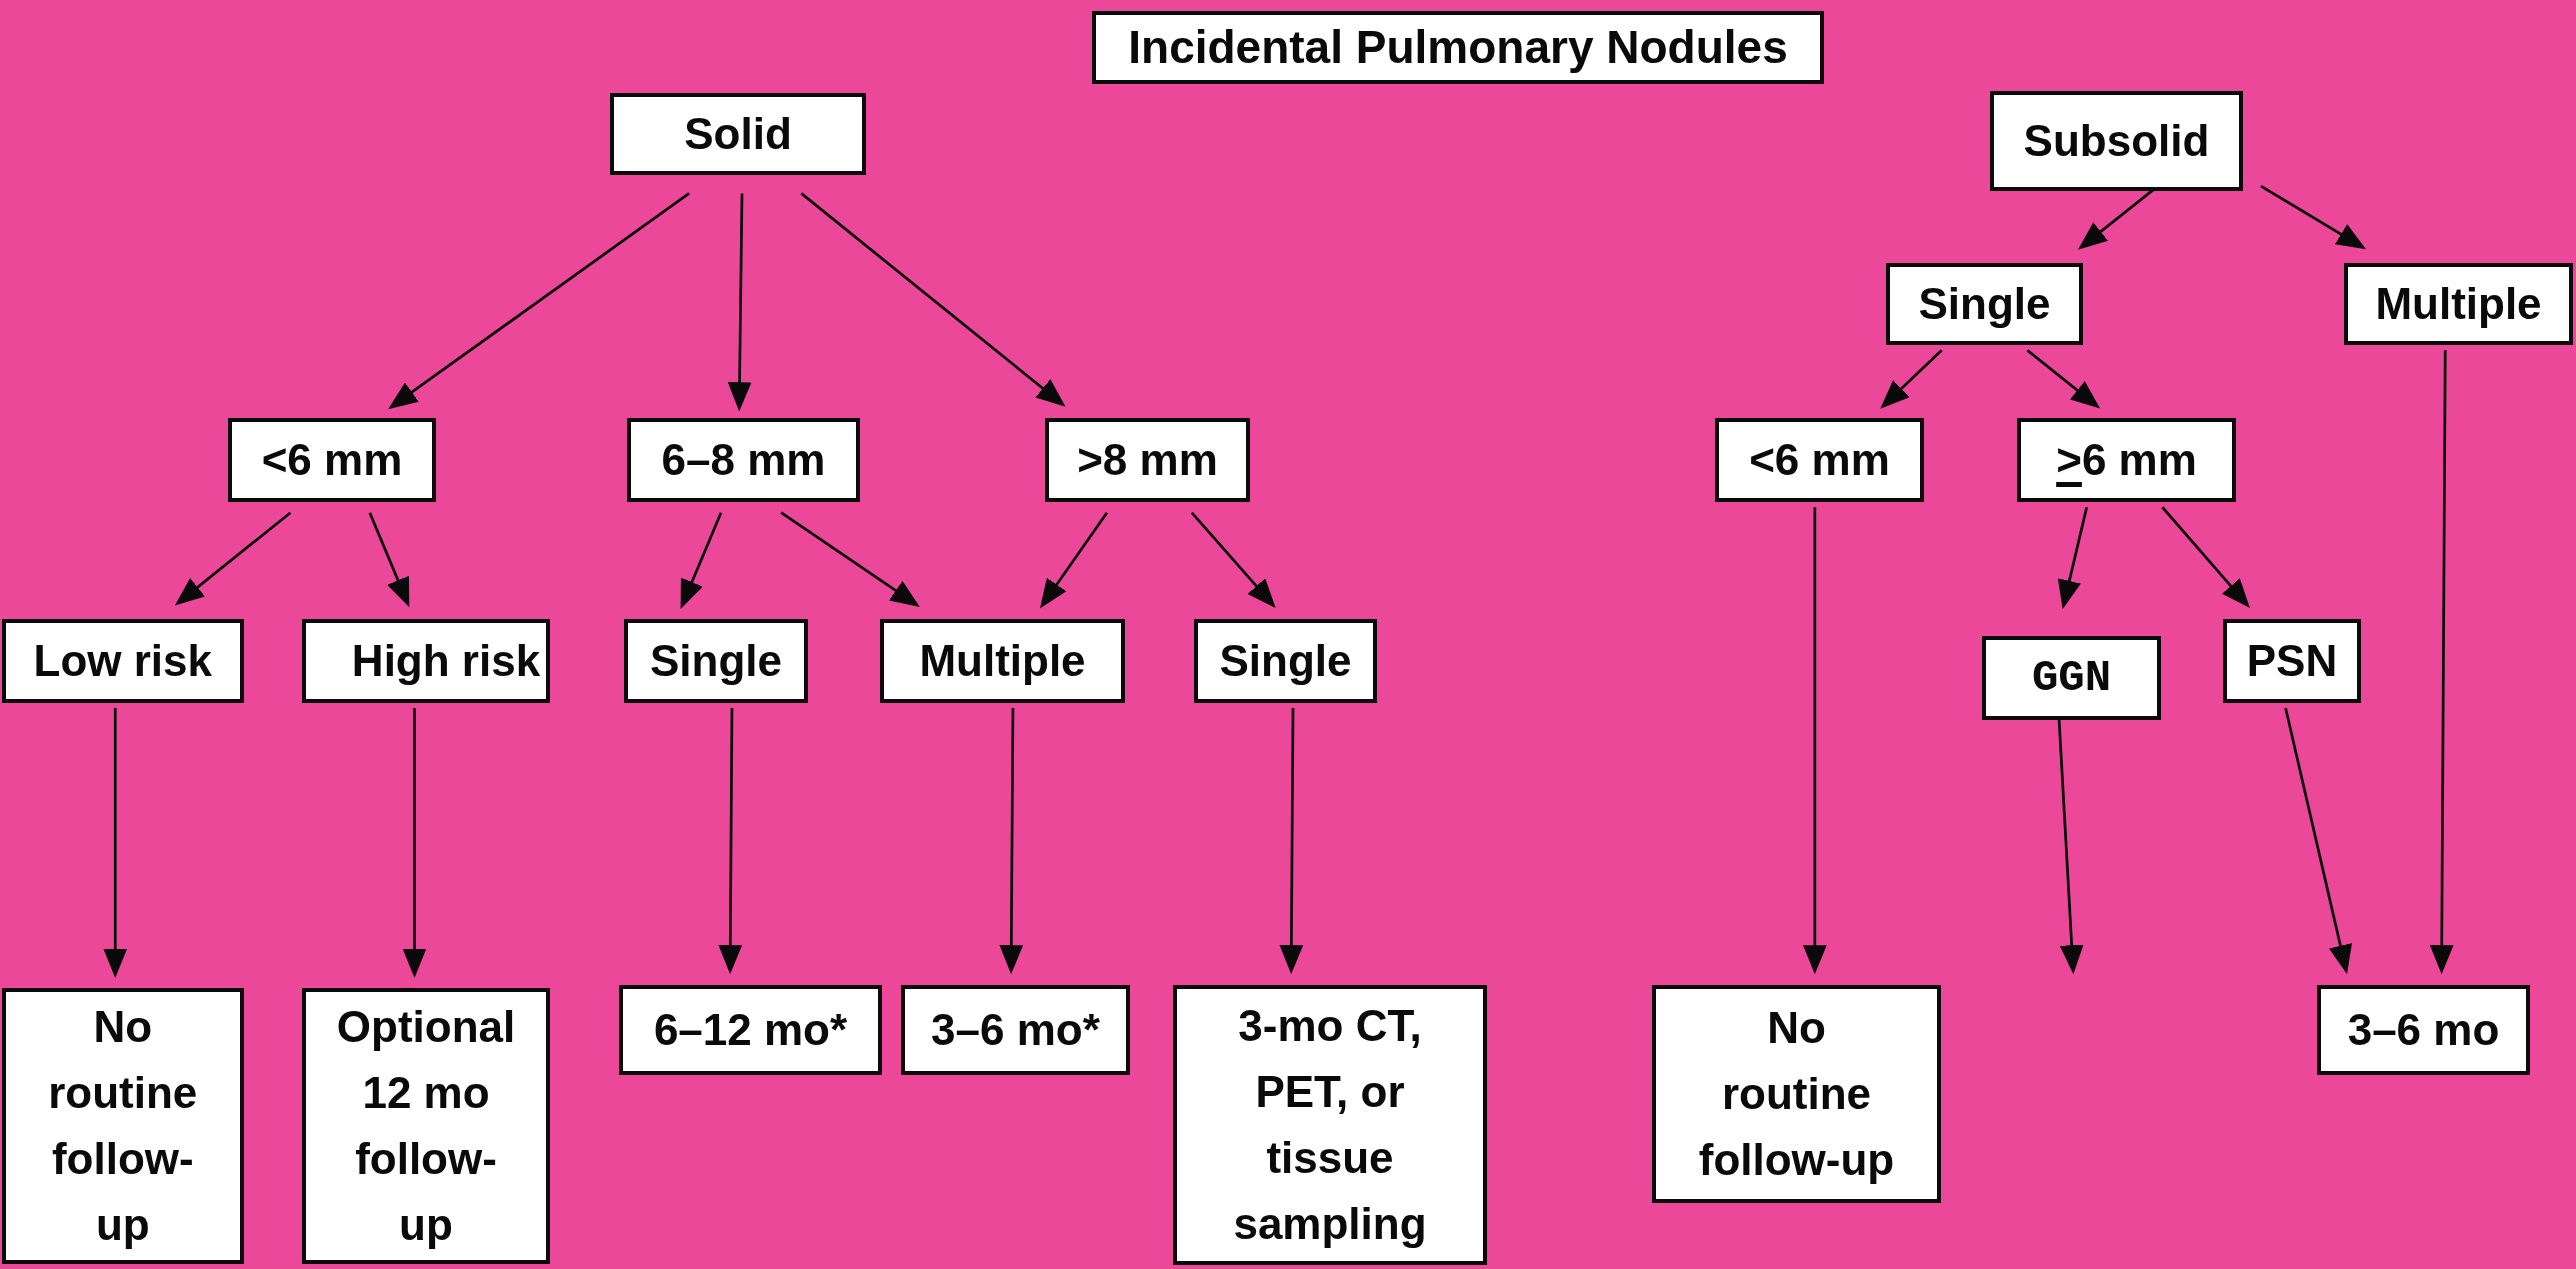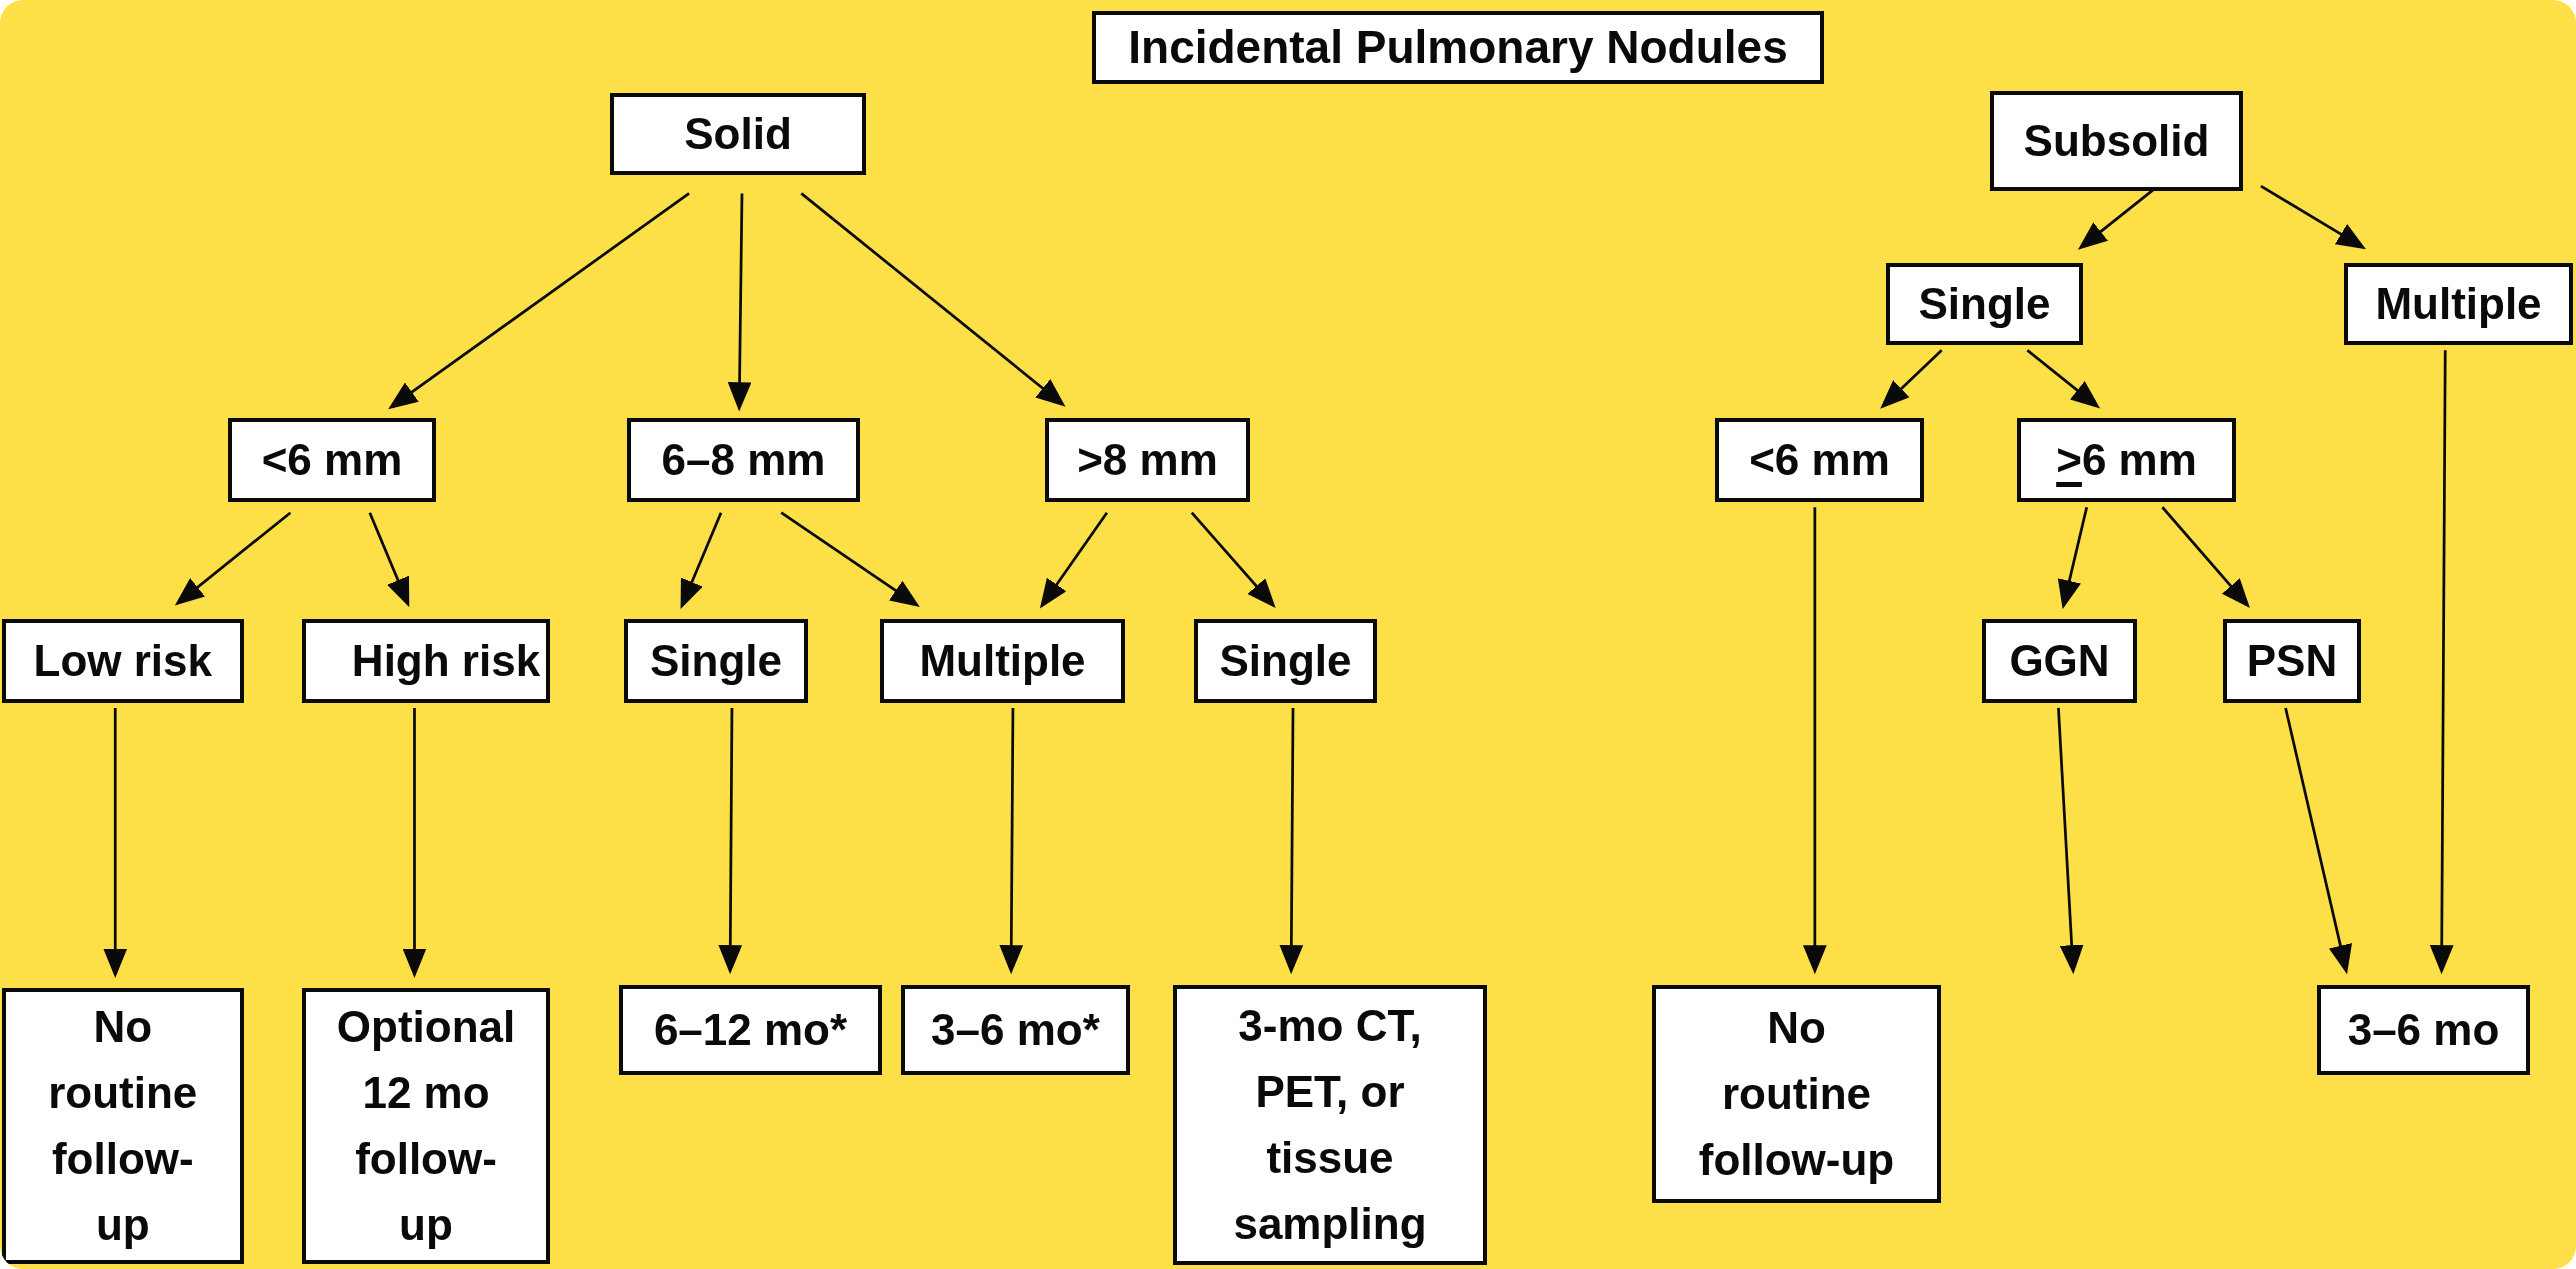--- a/index.html
+++ b/index.html
@@ -1,24 +1,23 @@
 <!DOCTYPE html>
 <html style="font-size:14.6px"><head>
 <meta charset="utf-8">
 <style>
   html, body { margin: 0; padding: 0; background: #ffffff; }
   .canvas {
     position: relative;
     width: 2576px;
     height: 1269px;
-    background: #fde047;
+    background: #ec4899;
     font-family: "Liberation Sans", sans-serif;
     color: #0a0a0a;
     overflow: hidden;
-    border-radius: 23px;
   }
   .node {
     position: absolute;
     box-sizing: border-box;
     border: 4.6px solid #0a0a0a;
     background: #ffffff;
     display: flex;
     align-items: center;
     justify-content: center;
     text-align: center;
@@ -99,21 +98,21 @@
   <div class="node" style="left:1173px; top:985px; width:314px; height:280px;">3-mo CT,
 PET, or
 tissue
 sampling</div>
 
   <div class="node" style="left:1990px; top:91px; width:253px; height:100px;">Subsolid</div>
   <div class="node" style="left:1886px; top:263px; width:197px; height:82px;">Single</div>
   <div class="node" style="left:2344px; top:263px; width:229px; height:82px;">Multiple</div>
   <div class="node" style="left:1715px; top:418px; width:209px; height:84px;">&lt;6 mm</div>
   <div class="node" style="left:2017px; top:418px; width:219px; height:84px;"><span class="ge-underline">&gt;</span><span>6 mm</span></div>
-  <div class="node" style="left:1982px; top:619px; width:155px; height:84px;">GGN</div>
+  <div class="node" style="left:1982px; top:636px; width:179px; height:84px;font-family:Liberation Mono, monospace;">GGN</div>
   <div class="node" style="left:2223px; top:619px; width:138px; height:84px;">PSN</div>
   <div class="node" style="left:1652px; top:985px; width:289px; height:218px;">No
 routine
 follow-up</div>
   <div class="node" style="left:2317px; top:985px; width:213px; height:90px;">3–6 mo</div>
 
 </div>
 
 
 </body></html>

